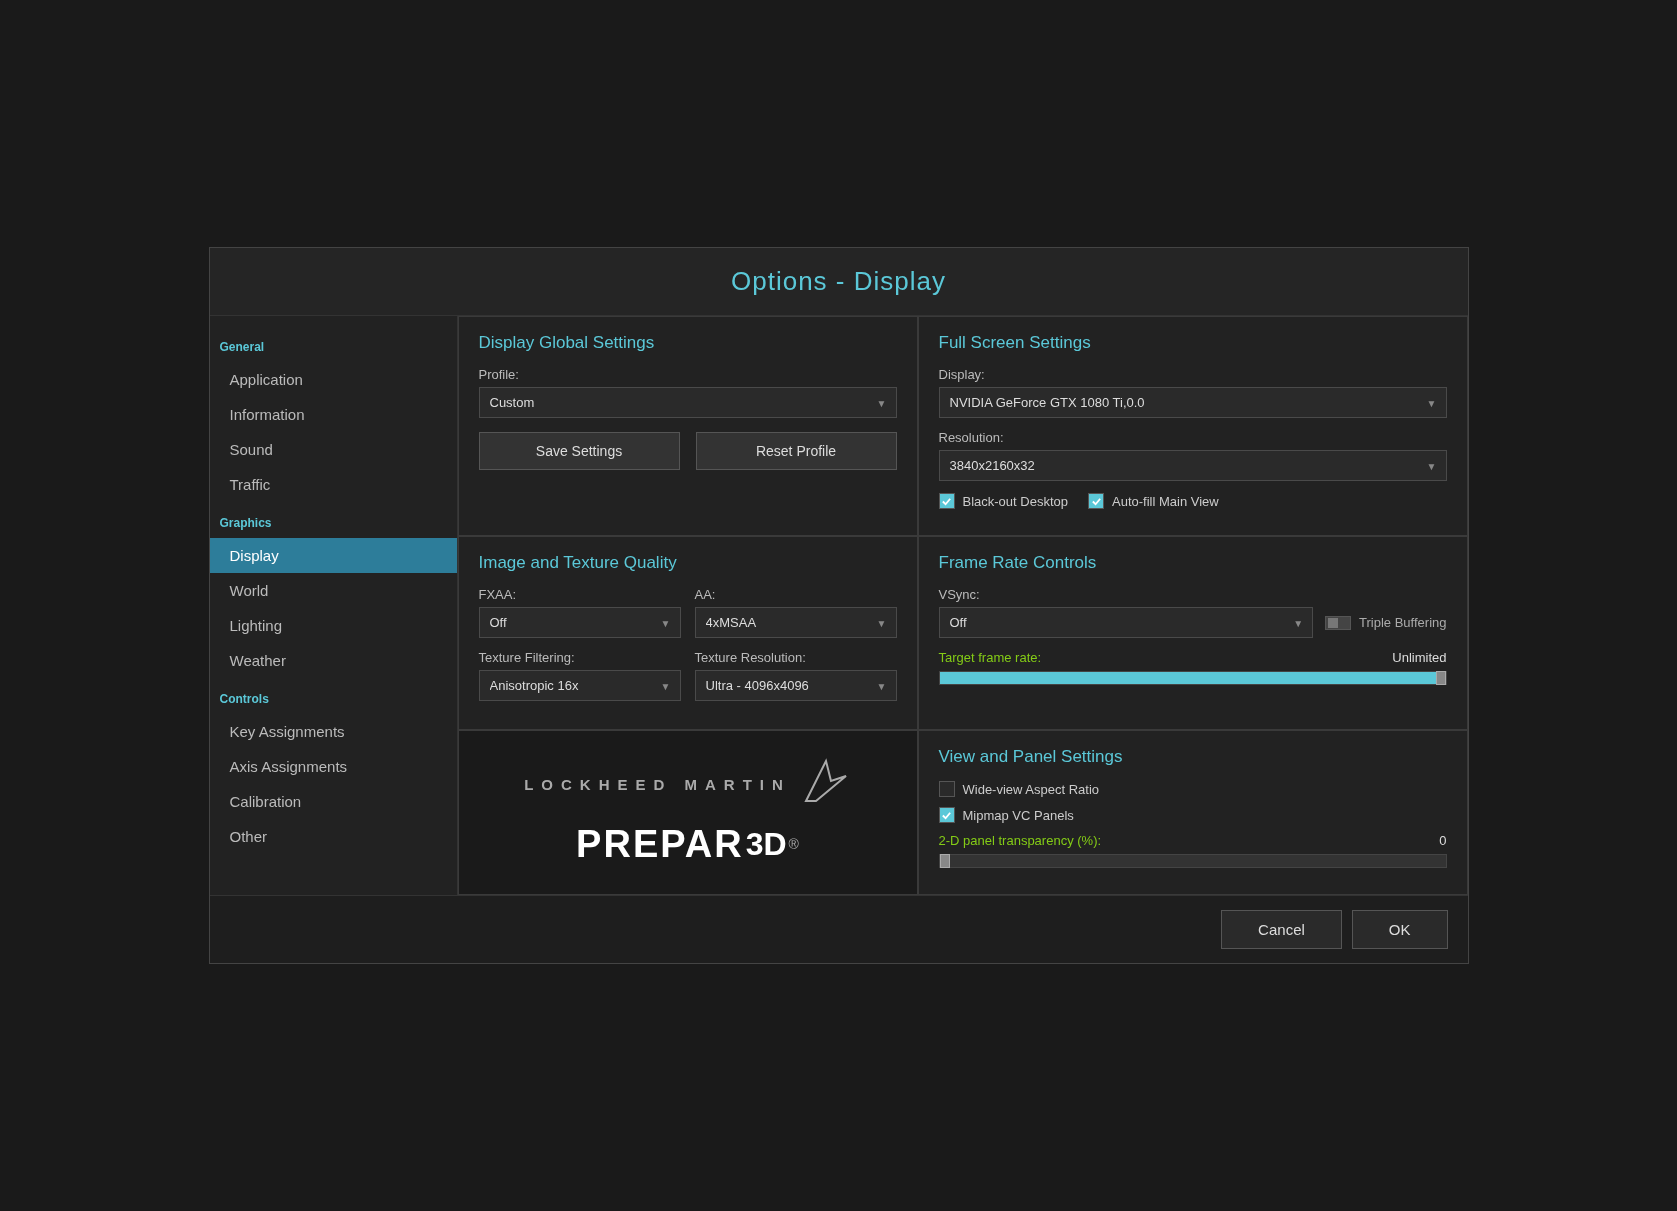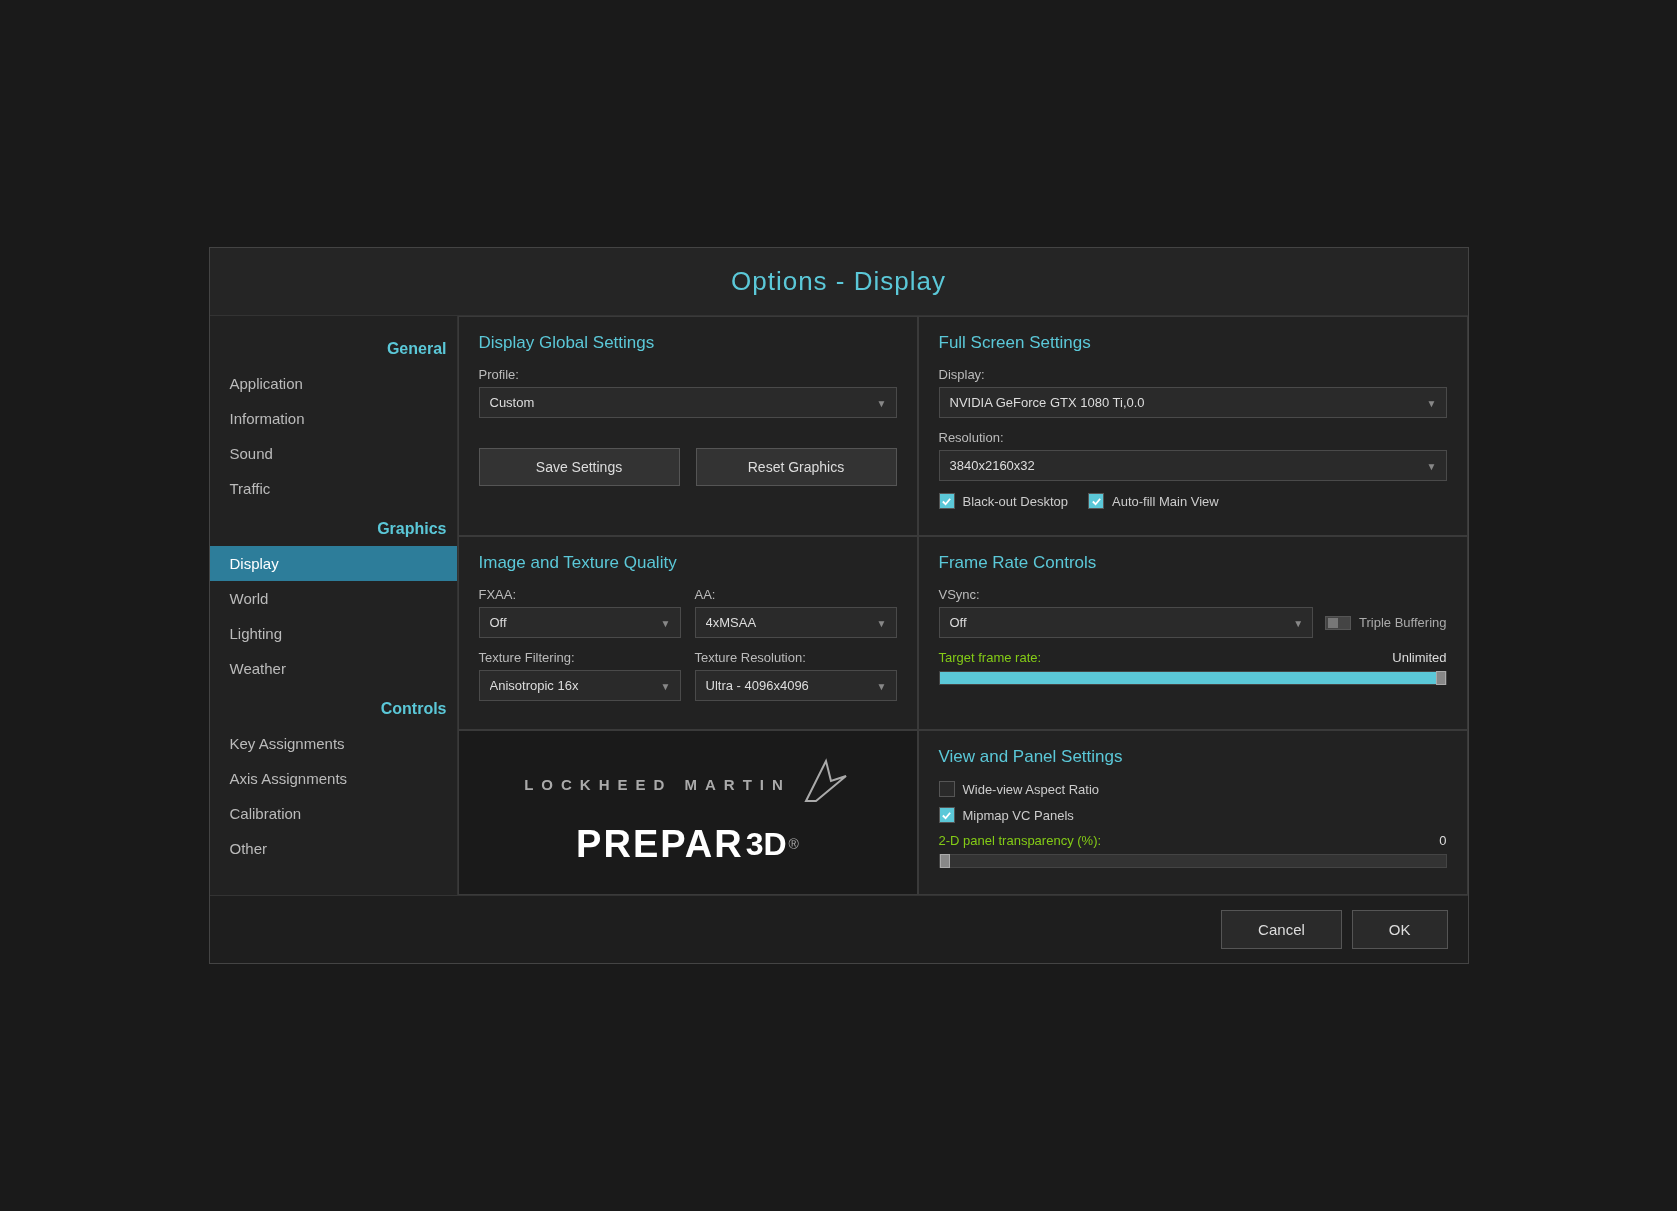--- a/index.html
+++ b/index.html
@@ -34,23 +34,23 @@
     
     .sidebar {
       width: 248px;
       background: #222;
       padding: 10px 0;
       flex-shrink: 0;
       border-right: 1px solid #333;
     }
     .sidebar-section-title {
       color: #5bc8d8;
-      font-size: 16px;
+      font-size: 12px;
       font-weight: bold;
-      text-align: right;
+      text-align: left;
       padding: 14px 10px 8px;
     }
     .sidebar-item {
       display: block;
       padding: 9px 20px;
       color: #bbb;
       font-size: 15px;
       cursor: pointer;
       text-decoration: none;
     }
@@ -108,21 +108,21 @@
       right: 10px;
       top: 50%;
       transform: translateY(-50%);
       color: #888;
       font-size: 10px;
       pointer-events: none;
     }
     .btn-row {
       display: flex;
       gap: 16px;
-      margin-top: 30px;
+      margin-top: 14px;
     }
     .btn {
       flex: 1;
       padding: 10px;
       background: #333;
       border: 1px solid #555;
       color: #ddd;
       font-size: 14px;
       cursor: pointer;
       text-align: center;
@@ -314,21 +314,21 @@
           <div class="field-row">
             <div class="field-label">Profile:</div>
             <div class="select-wrapper">
               <select>
                 <option>Custom</option>
               </select>
             </div>
           </div>
           <div class="btn-row">
             <button class="btn">Save Settings</button>
-            <button class="btn">Reset Graphics</button>
+            <button class="btn">Reset Profile</button>
           </div>
         </div>
 
         <div class="panel">
           <div class="panel-title">Full Screen Settings</div>
           <div class="field-row">
             <div class="field-label">Display:</div>
             <div class="select-wrapper">
               <select>
                 <option>NVIDIA GeForce GTX 1080 Ti,0.0</option>

